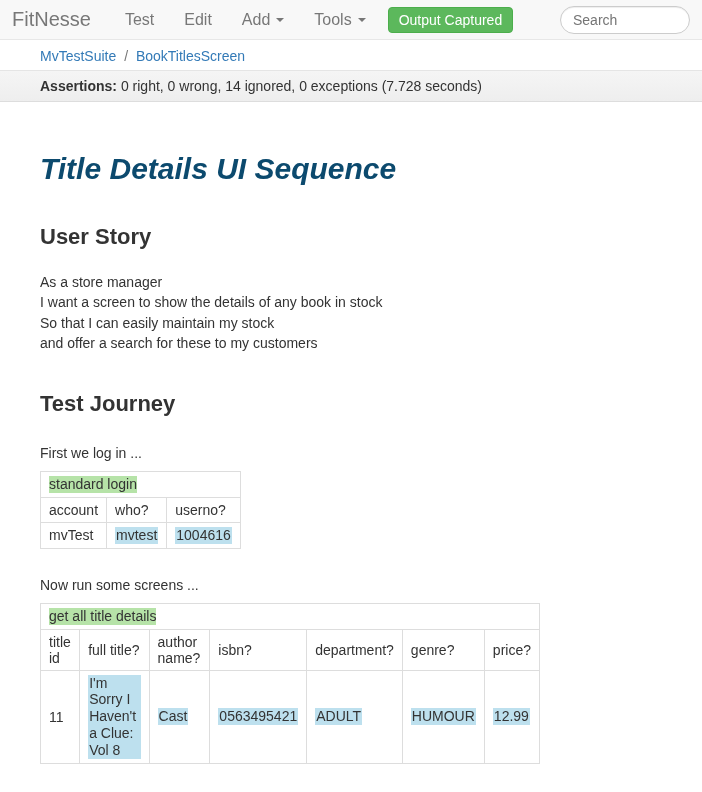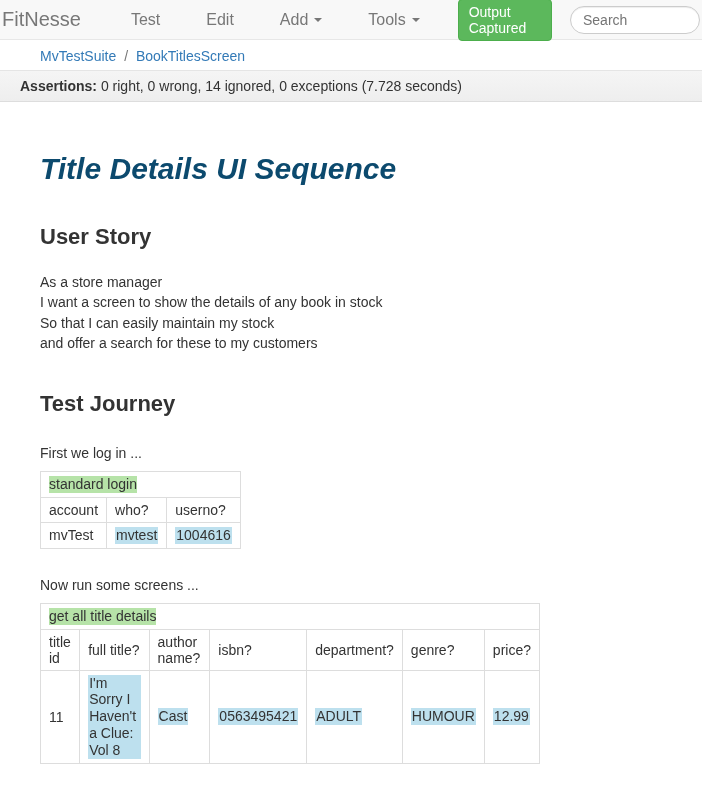--- a/index.html
+++ b/index.html
@@ -8,24 +8,24 @@
     font-family: "Helvetica Neue", Helvetica, Arial, sans-serif;
     font-size: 14px;
     color: #333;
     background: #fff;
     width: 702px;
   }
   .navbar {
     background: #f8f8f8;
     border-bottom: 1px solid #e7e7e7;
     height: 40px;
-    padding: 0 2px;
+    padding: 0 12px;
     display: flex;
     align-items: center;
-    gap: 18px;
+    gap: 2px;
   }
   .brand {
     font-size: 20px;
     color: #777;
     padding: 0 12px 0 0;
     margin-right: 6px;
   }
   .nav-link {
     color: #777;
     padding: 10px 14px;
@@ -69,21 +69,21 @@
   .breadcrumbs {
     padding: 8px 40px 6px 40px;
     font-size: 14px;
   }
   .breadcrumbs a { color: #337ab7; text-decoration: none; cursor: pointer; }
   .breadcrumbs .sep { color: #777; margin: 0 4px; }
   .assertions-bar {
     background: linear-gradient(#f5f5f5, #eeeeee);
     border-top: 1px solid #e5e5e5;
     border-bottom: 1px solid #ddd;
-    padding: 7px 20px;
+    padding: 7px 40px;
     font-size: 14px;
     color: #333;
   }
   .assertions-bar b { font-weight: bold; }
   .content { padding: 10px 40px 30px 40px; }
   h1.page-title {
     font-style: italic;
     font-weight: bold;
     font-size: 30px;
     margin: 40px 0 20px 0;

